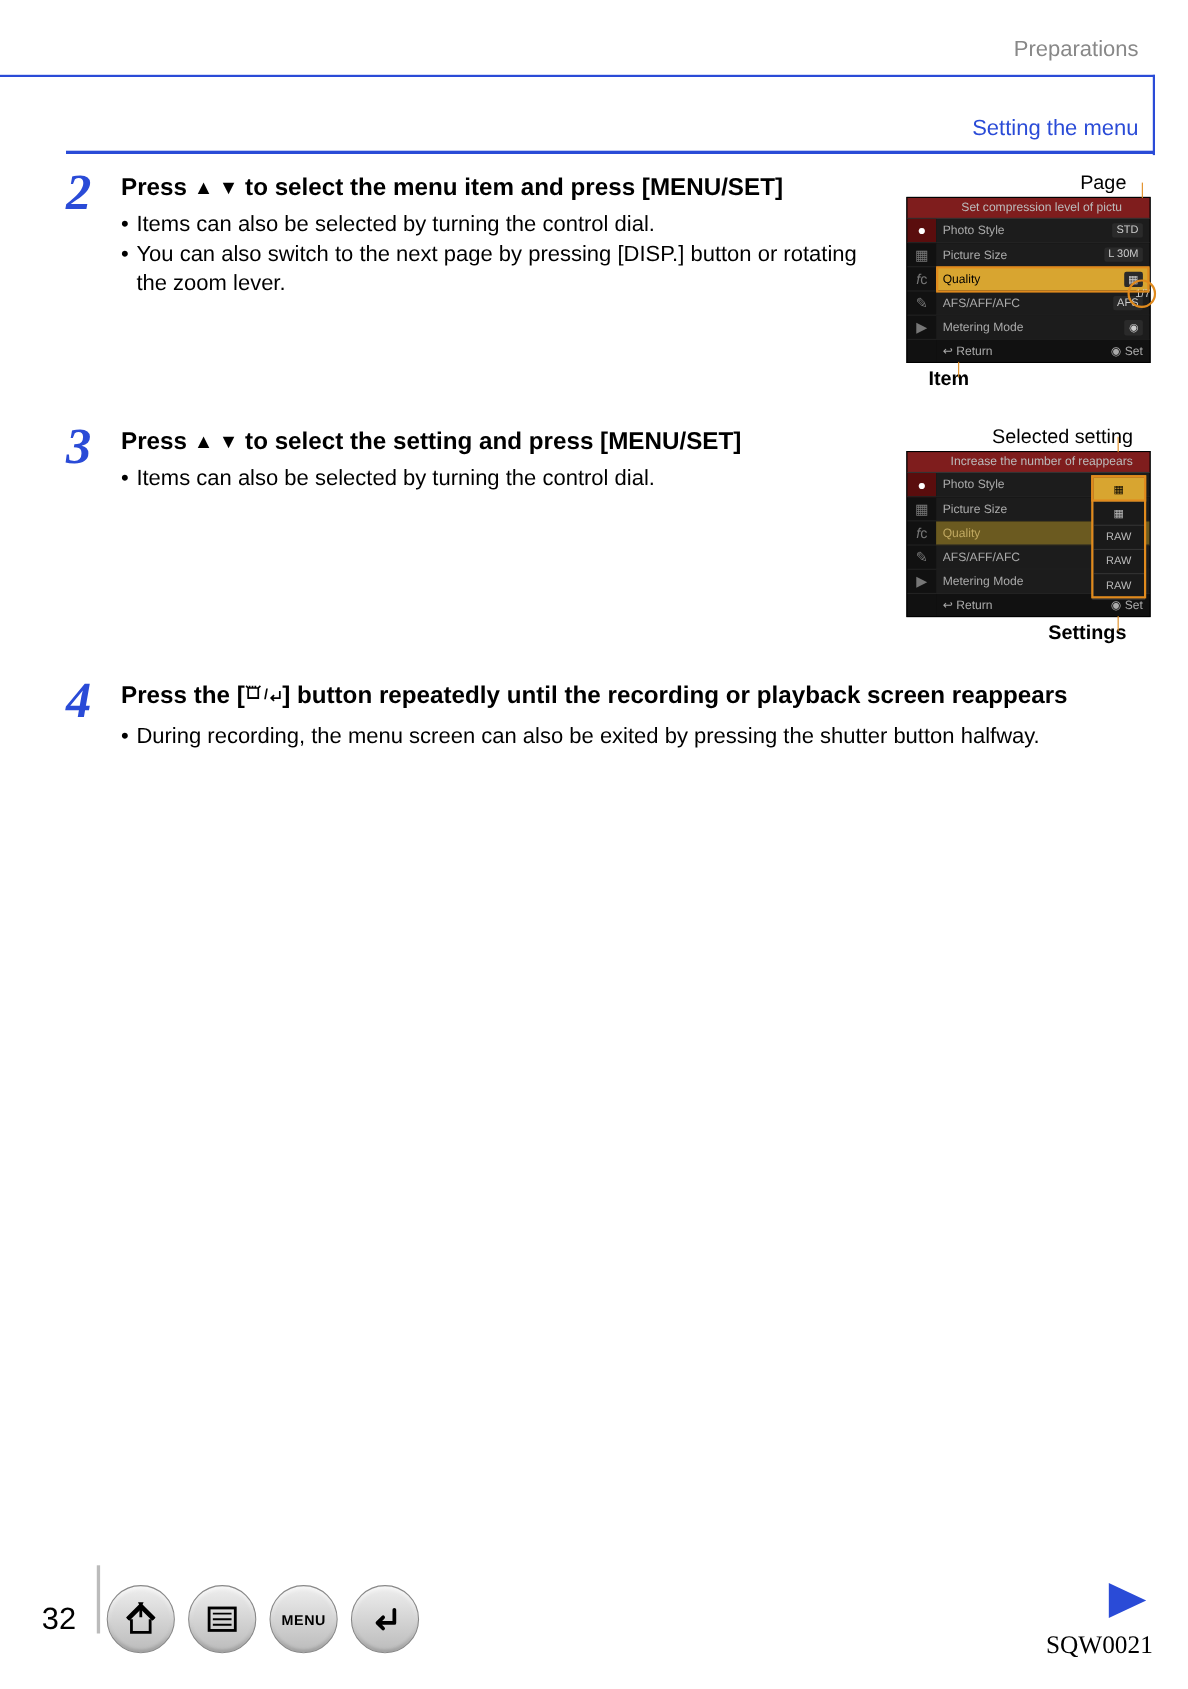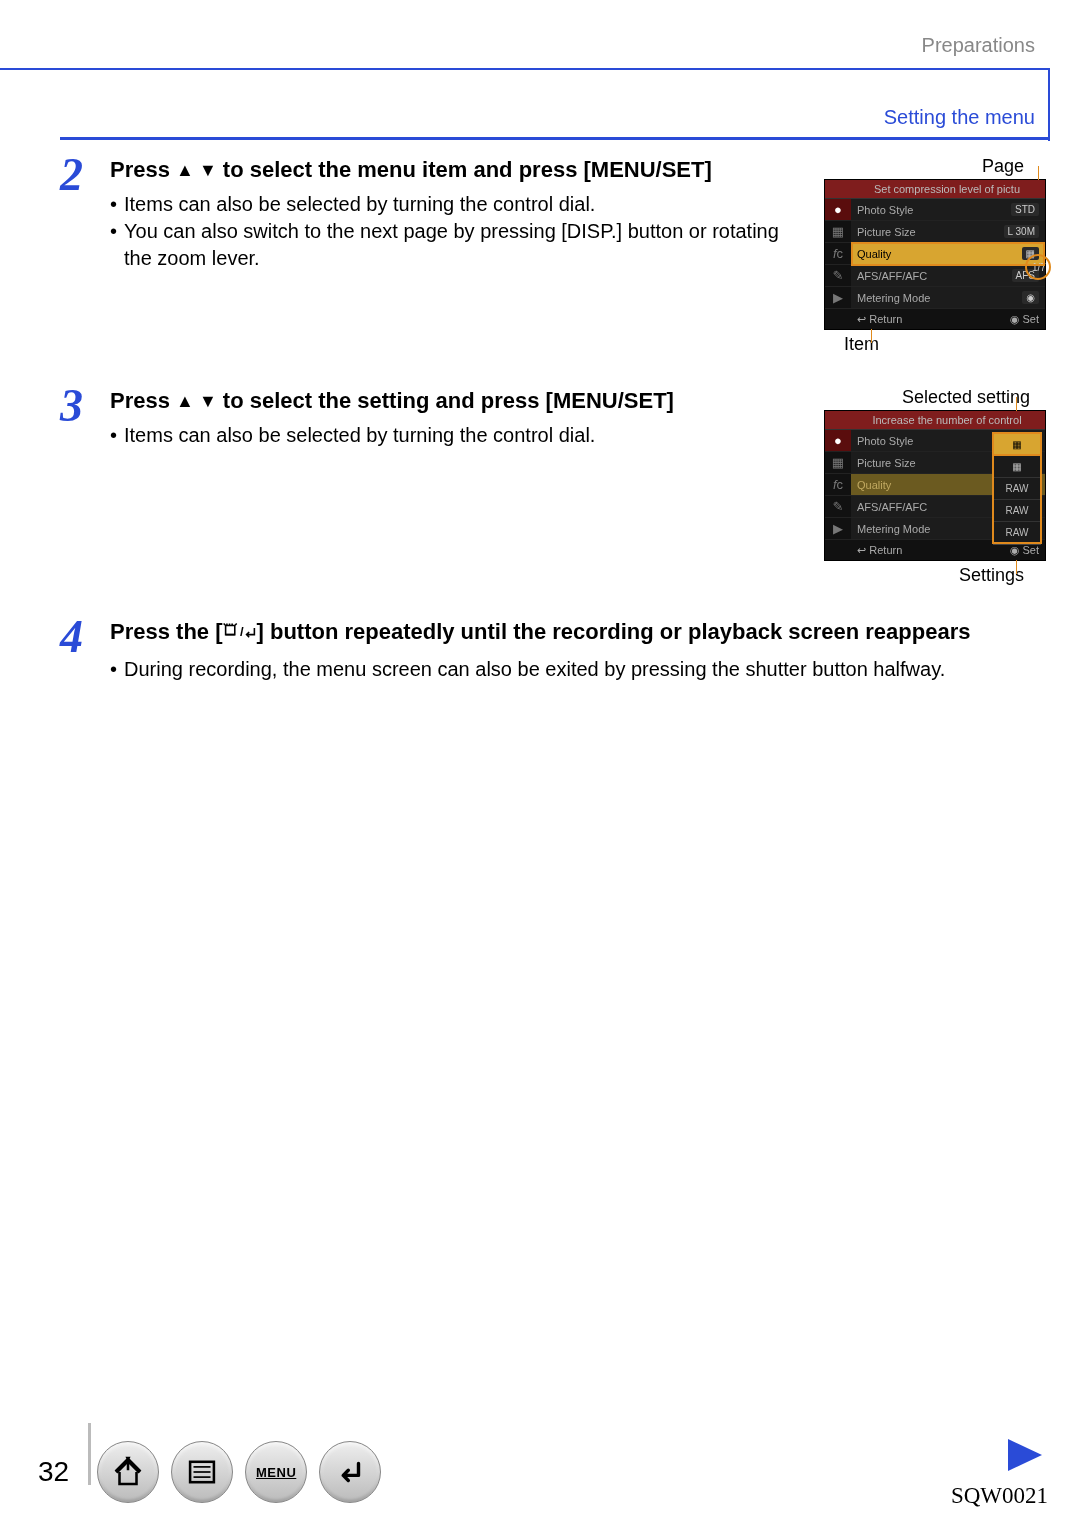--- a/index.html
+++ b/index.html
@@ -19,21 +19,21 @@
   .step-title .tri { font-size: 18px; vertical-align: 1px; }
   .bullets { list-style: none; margin-top: 6px; }
   .bullets li { font-size: 20px; line-height: 1.35; padding-left: 14px; position: relative; }
   .bullets li::before { content: "•"; position: absolute; left: 0; top: 0; }
 
   .step-row { display: flex; gap: 18px; }
   .step-text-col { flex: 1; }
   .fig-col { width: 230px; flex-shrink: 0; font-size: 17px; text-align: center; }
   .fig-label-top { text-align: right; padding-right: 26px; margin-bottom: 2px; font-size: 18px; }
   .fig-label-mid { text-align: right; padding-right: 20px; margin-bottom: 2px; font-size: 18px; }
-  .fig-label-bottom { text-align: center; font-size: 18px; margin-top: 4px; }
+  .fig-label-bottom { text-align: center; font-size: 18px; margin-top: 4px; font-weight: bold; }
   .fig-label-bottom.left { text-align: left; padding-left: 24px; }
   .fig-label-bottom.right { text-align: right; padding-right: 26px; }
 
   
   .cam { width: 222px; margin: 0 auto 4px auto; border: 1px solid #000; background: #000; position: relative; font-size: 12px; color: #ddd; }
   .cam-header { background: #7f1d1d; color: #bbb; font-size: 11px; padding: 3px 6px 3px 30px; border-bottom: 1px solid #333; }
   .cam-body { display: flex; }
   .cam-side { width: 26px; background: #111; display: flex; flex-direction: column; }
   .cam-side-item { height: 22px; border-bottom: 1px solid #222; display: flex; align-items: center; justify-content: center; color: #c44; font-size: 13px; }
   .cam-side-item.red { background: #5a0d0d; color: #fff; }
@@ -54,21 +54,21 @@
   .cam2-opt { height: 22px; border-bottom: 1px solid #333; display: flex; align-items: center; justify-content: center; font-size: 10px; color: #bbb; }
   .cam2-opt.sel { background: #d8a530; color: #000; }
 
   .delete-icon { display: inline-block; vertical-align: -3px; }
 
   
   .footer { position: absolute; left: 0; right: 0; bottom: 28px; height: 70px; display: flex; align-items: center; }
   .page-num { font-size: 28px; margin-left: 38px; margin-right: 10px; }
   .fbtn { width: 62px; height: 62px; border-radius: 50%; background: linear-gradient(#eee,#bbb); border: 1px solid #888; display: flex; align-items: center; justify-content: center; margin: 0 6px; box-shadow: inset 0 2px 4px rgba(255,255,255,.7), inset 0 -2px 3px rgba(0,0,0,.2); }
   .fbtn svg { width: 34px; height: 34px; }
-  .fbtn .mlabel { font-size: 13px; font-weight: bold; text-decoration: underline; letter-spacing: .5px; }
+  .fbtn .mlabel { font-size: 13px; font-weight: bold; letter-spacing: .5px; }
   .arrow-next { position: absolute; right: 38px; bottom: 64px; width: 0; height: 0; border-top: 16px solid transparent; border-bottom: 16px solid transparent; border-left: 34px solid #2a4bd7; }
   .doc-code { position: absolute; right: 32px; bottom: 26px; font-size: 23px; font-family: Liberation Serif, serif; }
   .left-grey-bar { position: absolute; left: 88px; bottom: 22px; width: 3px; height: 62px; background: #bbb; }
 </style>
 </head>
 <body>
 
 <div class="page">
   <div class="header-text">Preparations</div>
   <div class="top-bar"></div>
@@ -147,21 +147,21 @@
           <div class="step-title">
             <span>Press </span><span class="tri">▲ ▼</span><span> to select the setting and press [MENU/SET]</span>
           </div>
           <ul class="bullets">
             <li>Items can also be selected by turning the control dial.</li>
           </ul>
         </div>
         <div class="fig-col">
           <div class="fig-label-mid">Selected setting</div>
           <div class="cam">
-            <div class="cam-header">Increase the number of control</div>
+            <div class="cam-header">Increase the number of reappears</div>
             <div class="cam-body">
               <div class="cam-side">
                 <div class="cam-side-item red">●</div>
                 <div class="cam-side-item dim">▦</div>
                 <div class="cam-side-item dim"><i>f</i>c</div>
                 <div class="cam-side-item dim">✎</div>
                 <div class="cam-side-item dim">▶</div>
               </div>
               <div class="cam-list">
                 <div class="cam-row">

